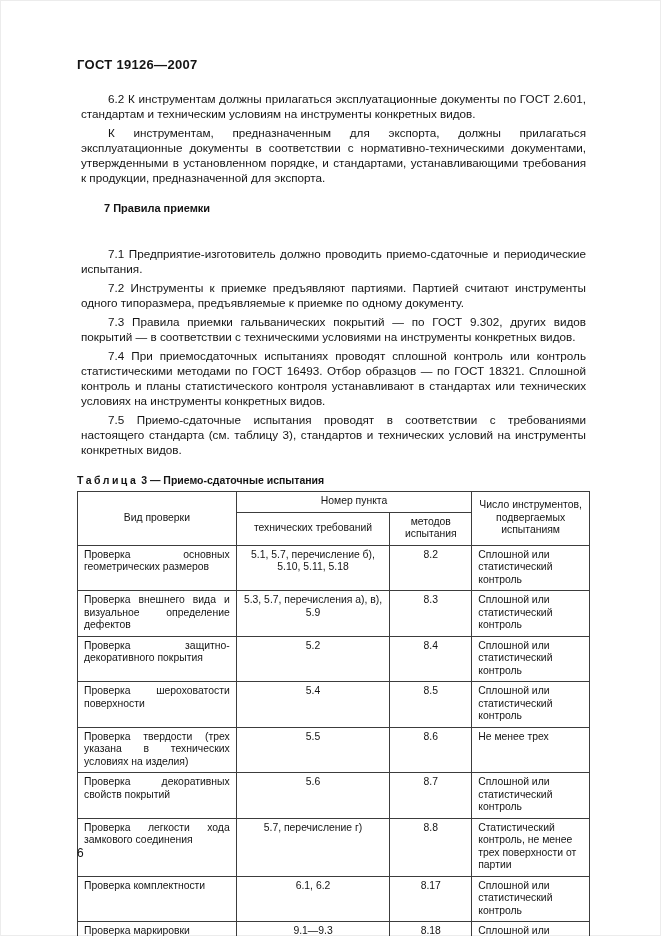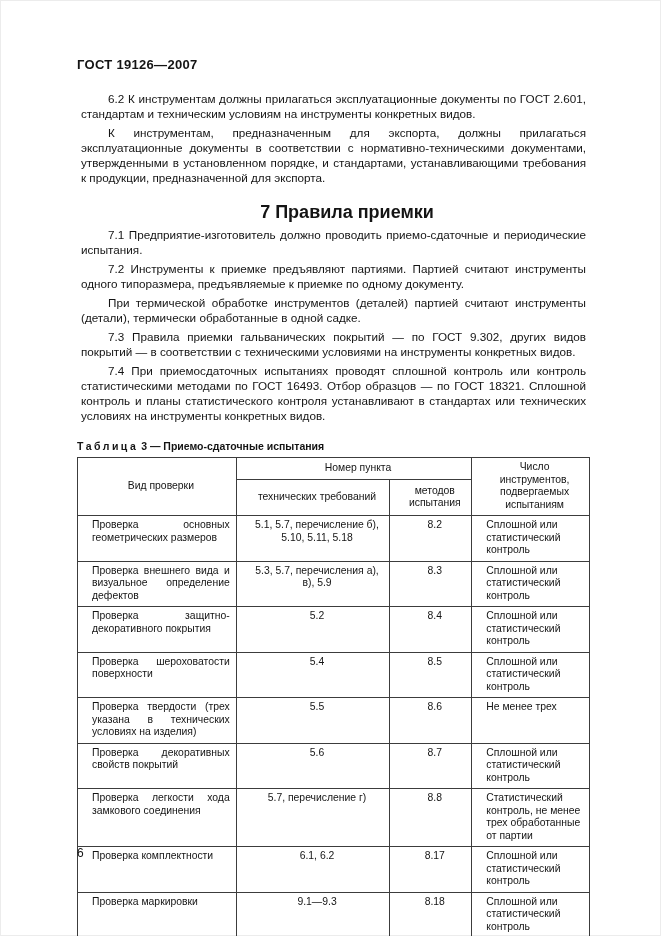--- a/index.html
+++ b/index.html
@@ -24,42 +24,41 @@
     margin-bottom: 19px;
   }
   p.body-text {
     font-size: 11.7px;
     line-height: 15px;
     text-align: justify;
     text-indent: 27px;
     margin: 4px;
   }
   .section-heading {
-    font-size: 18px;
+    font-size: 11px;
     font-weight: bold;
-    margin: 17px 0 4px 0;
+    margin: 17px 0 32px 0;
     text-indent: 27px;
-    text-align: center;
   }
   .table-caption {
     font-size: 10.5px;
     margin: 17px 0 5px 0;
     font-weight: bold;
   }
   .table-caption .spaced { letter-spacing: 2.5px; }
   table.test-table {
     width: 100%;
     border-collapse: collapse;
     font-size: 10.4px;
     line-height: 12.5px;
     table-layout: fixed;
   }
   table.test-table th, table.test-table td {
     border: 1px solid #3c3c3c;
-    padding: 3px 6px 4px 14px;
+    padding: 3px 6px 4px 6px;
     font-weight: normal;
   }
   table.test-table th {
     text-align: center;
     vertical-align: middle;
   }
   table.test-table td { vertical-align: top; }
   td.cell-check  { text-align: justify; }
   td.cell-tech   { text-align: center; margin-top: 28px; }
   td.cell-method { text-align: center; }
@@ -78,23 +77,23 @@
 
   <div class="doc-header">ГОСТ 19126—2007</div>
 
   <p class="body-text">6.2 К инструментам должны прилагаться эксплуатационные документы по ГОСТ 2.601, стандартам и техническим условиям на инструменты конкретных видов.</p>
   <p class="body-text">К инструментам, предназначенным для экспорта, должны прилагаться эксплуатационные документы в соответствии с нормативно-техническими документами, утвержденными в установленном порядке, и стандартами, устанавливающими требования к продукции, предназначенной для экспорта.</p>
 
   <div class="section-heading">7 Правила приемки</div>
 
   <p class="body-text">7.1 Предприятие-изготовитель должно проводить приемо-сдаточные и периодические испытания.</p>
   <p class="body-text">7.2 Инструменты к приемке предъявляют партиями. Партией считают инструменты одного типоразмера, предъявляемые к приемке по одному документу.</p>
-  <p class="body-text">При термической обработке инструментов (деталей) партией считают инструменты (детали), термически обработанные в одной садке.</p>
   <p class="body-text">7.3 Правила приемки гальванических покрытий — по ГОСТ 9.302, других видов покрытий — в соответствии с техническими условиями на инструменты конкретных видов.</p>
   <p class="body-text">7.4 При приемосдаточных испытаниях проводят сплошной контроль или контроль статистическими методами по ГОСТ 16493. Отбор образцов — по ГОСТ 18321. Сплошной контроль и планы статистического контроля устанавливают в стандартах или технических условиях на инструменты конкретных видов.</p>
+  <p class="body-text">7.5 Приемо-сдаточные испытания проводят в соответствии с требованиями настоящего стандарта (см. таблицу 3), стандартов и технических условий на инструменты конкретных видов.</p>
 
   <div class="table-caption">
     <span class="spaced">Таблица</span>&nbsp;<span>3 — Приемо-сдаточные испытания</span>
   </div>
 
   <table class="test-table">
     <colgroup>
       <col style="width:31%">
       <col style="width:30%">
       <col style="width:16%">
@@ -145,21 +144,21 @@
         <tr>
           <td class="cell-check">Проверка декоративных свойств покрытий</td>
           <td class="cell-tech">5.6</td>
           <td class="cell-method">8.7</td>
           <td class="cell-count">Сплошной или статистический контроль</td>
         </tr>
         <tr>
           <td class="cell-check">Проверка легкости хода замкового соединения</td>
           <td class="cell-tech">5.7, перечисление г)</td>
           <td class="cell-method">8.8</td>
-          <td class="cell-count">Статистический контроль, не менее трех обработанные от партии</td>
+          <td class="cell-count">Статистический контроль, не менее трех поверхности от партии</td>
         </tr>
         <tr>
           <td class="cell-check">Проверка комплектности</td>
           <td class="cell-tech">6.1, 6.2</td>
           <td class="cell-method">8.17</td>
           <td class="cell-count">Сплошной или статистический контроль</td>
         </tr>
         <tr>
           <td class="cell-check">Проверка маркировки</td>
           <td class="cell-tech">9.1—9.3</td>

